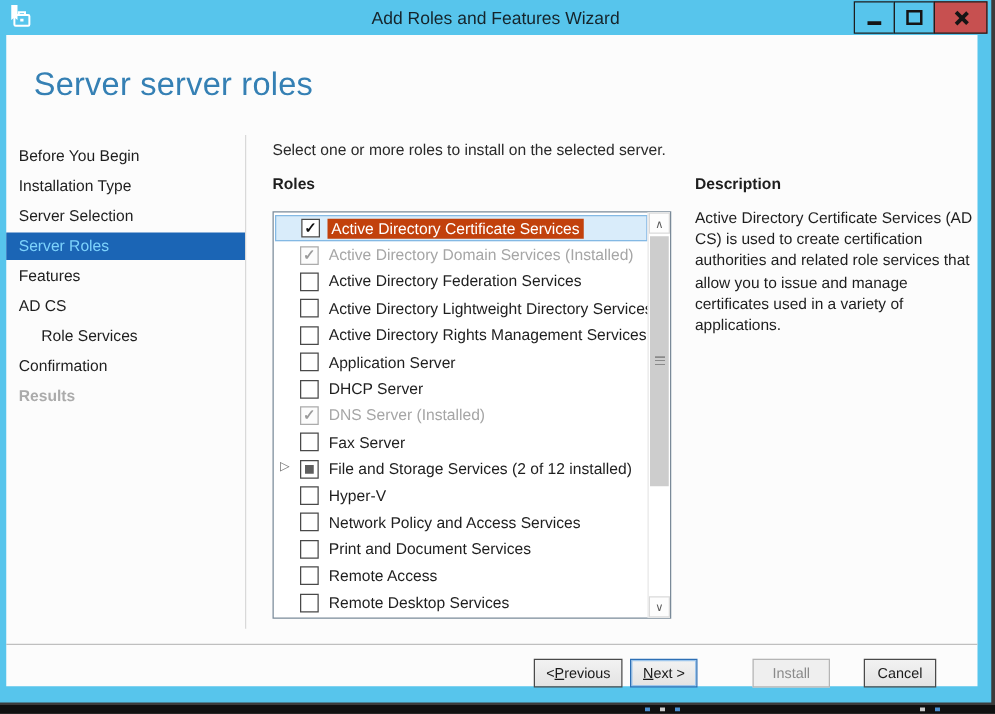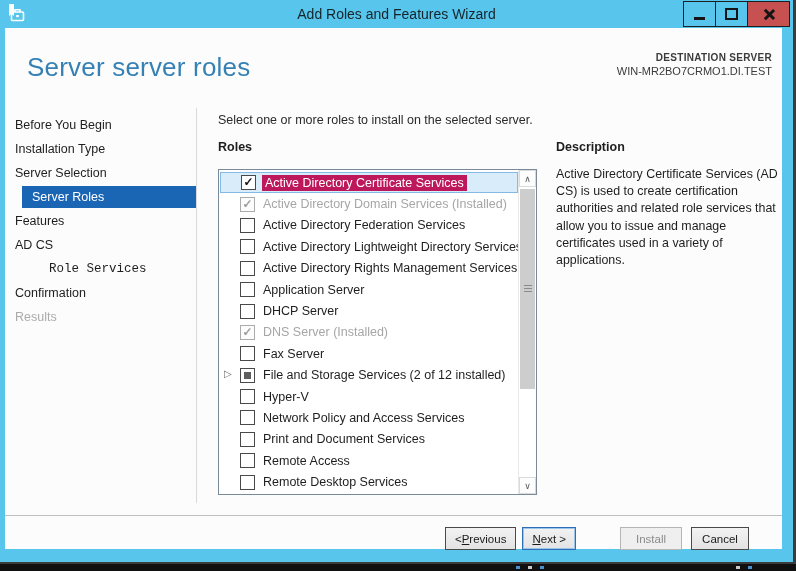--- a/index.html
+++ b/index.html
@@ -26,42 +26,42 @@
 
   
   .page-title{position:absolute;left:22px;top:24px;font-size:26px;font-weight:300;color:#3580B4;letter-spacing:.2px;}
   .dest{position:absolute;right:10px;top:24px;text-align:right;color:#3B3B3B;}
   .dest-label{font-size:10px;font-weight:bold;letter-spacing:.3px;}
   .dest-server{font-size:11px;margin-top:2px;}
 
   
   .sidebar{position:absolute;left:0;top:86px;width:191px;}
   .nav-item{height:22px;line-height:22px;margin-bottom:2px;padding-left:10px;font-size:12.5px;color:#1E1E1E;cursor:default;}
-  .nav-item.indent{padding-left:44px;font-family:Liberation Mono, monospace;}
-  .nav-item.selected{background:#1B65B5;color:#ffffff;margin-left:17px;}
-  .nav-item.disabled{color:#ABABAB;}
+  .nav-item.indent{padding-left:28px;}
+  .nav-item.selected{background:#1B65B5;color:#7dd3fc;}
+  .nav-item.disabled{color:#ABABAB;font-weight:bold;}
   .vdivider{position:absolute;left:191px;top:80px;bottom:46px;width:1px;background:#D9D9D9;}
 
   
   .instruction{position:absolute;left:213px;top:85px;font-size:12.5px;color:#2A2A2A;}
   .roles-label{position:absolute;left:213px;top:112px;font-size:12.5px;font-weight:bold;color:#1E1E1E;}
   .listbox{position:absolute;left:213px;top:141px;width:319px;height:326px;background:#FFFFFF;
            border:1px solid #7A8A99;box-sizing:border-box;}
   .rows{position:absolute;left:1px;top:2px;right:18px;bottom:2px;}
   .row{position:relative;height:21.4px;display:flex;align-items:center;box-sizing:border-box;}
   .row.selected{background:#D9ECFA;border:1px solid #84B9E4;}
   .cb{flex:none;width:13px;height:13px;margin-left:20px;border:1px solid #494949;background:#FFFFFF;
       display:flex;align-items:center;justify-content:center;box-sizing:content-box;}
   .cb .mark{font-size:12px;font-weight:bold;color:#111;line-height:1;margin-top:-1px;}
   .cb.disabled{border-color:#ABABAB;background:#FCFCFC;}
   .cb.disabled .mark{color:#9B9B9B;}
   .mixbox{width:7px;height:7px;background:#5E5E5E;}
   .expander{position:absolute;left:4px;top:4px;font-size:10px;color:#6E6E6E;line-height:1;}
   .rlabel{margin-left:8px;font-size:12.5px;color:#1E1E1E;white-space:nowrap;}
-  .row.selected .rlabel{background:#be185d;color:#FFFFFF;padding:1px 3px;margin-left:6px;}
+  .row.selected .rlabel{background:#c2410c;color:#FFFFFF;padding:1px 3px;margin-left:6px;}
   .row.disabled .rlabel{color:#A6A6A6;}
 
   
   .sb{position:absolute;top:0;right:0;bottom:0;width:17px;background:#FFFFFF;border-left:1px solid #E8E8E8;}
   .sb-btn{position:absolute;left:0;right:0;height:17px;background:#FDFDFD;border:1px solid #DADADA;
           box-sizing:border-box;display:flex;align-items:center;justify-content:center;
           font-size:9px;color:#5A5A5A;}
   .sb-up{top:0;} .sb-down{bottom:0;}
   .sb-thumb{position:absolute;left:1px;right:1px;top:19px;height:200px;background:#CDCDCD;
             display:flex;align-items:center;justify-content:center;}
@@ -75,21 +75,21 @@
   
   .hsep{position:absolute;left:0;right:0;top:487px;height:1px;background:#BFBFBF;}
   .footer{position:absolute;left:0;right:0;top:499px;height:23px;display:flex;justify-content:flex-end;
           align-items:center;padding-right:33px;}
   .btn{height:23px;box-sizing:border-box;font-family:"Liberation Sans",sans-serif;font-size:11.5px;color:#1A1A1A;
        background:linear-gradient(#F2F2F2,#E3E3E3);border:1px solid #4A4A4A;padding:0 9px;display:flex;
        align-items:center;justify-content:center;cursor:default;}
   .btn .u{text-decoration:underline;}
   .btn.next{margin-left:6px;border:1px solid #2D6FB5;box-shadow:inset 0 0 0 1px #9CC5EC;}
   .btn.install{margin-left:44px;border-color:#B5B5B5;color:#8A8A8A;background:#EFEFEF;min-width:62px;}
-  .btn.cancel{margin-left:9px;min-width:58px;}
+  .btn.cancel{margin-left:27px;min-width:58px;}
 
   
   .taskbar{position:absolute;left:0;top:564px;width:796px;height:7px;background:#101010;}
   .speck{position:absolute;top:2px;width:4px;height:3px;}
 </style>
 </head>
 <body>
 
 <div class="screen">
   <div class="window">
@@ -111,24 +111,20 @@
           </div>
         <div class="ctl close">
             <div class="ic-x"></div>
           </div>
       </div>
     </div>
 
     <div class="content">
 
       <div class="page-title">Server server roles</div>
-      <div class="dest">
-        <div class="dest-label">DESTINATION SERVER</div>
-        <div class="dest-server">WIN-MR2BO7CRMO1.DI.TEST</div>
-      </div>
 
       <div class="sidebar">
         <div class="nav-item">Before You Begin</div>
         <div class="nav-item">Installation Type</div>
         <div class="nav-item">Server Selection</div>
         <div class="nav-item selected">Server Roles</div>
         <div class="nav-item">Features</div>
         <div class="nav-item">AD CS</div>
         <div class="nav-item indent">Role Services</div>
         <div class="nav-item">Confirmation</div>

